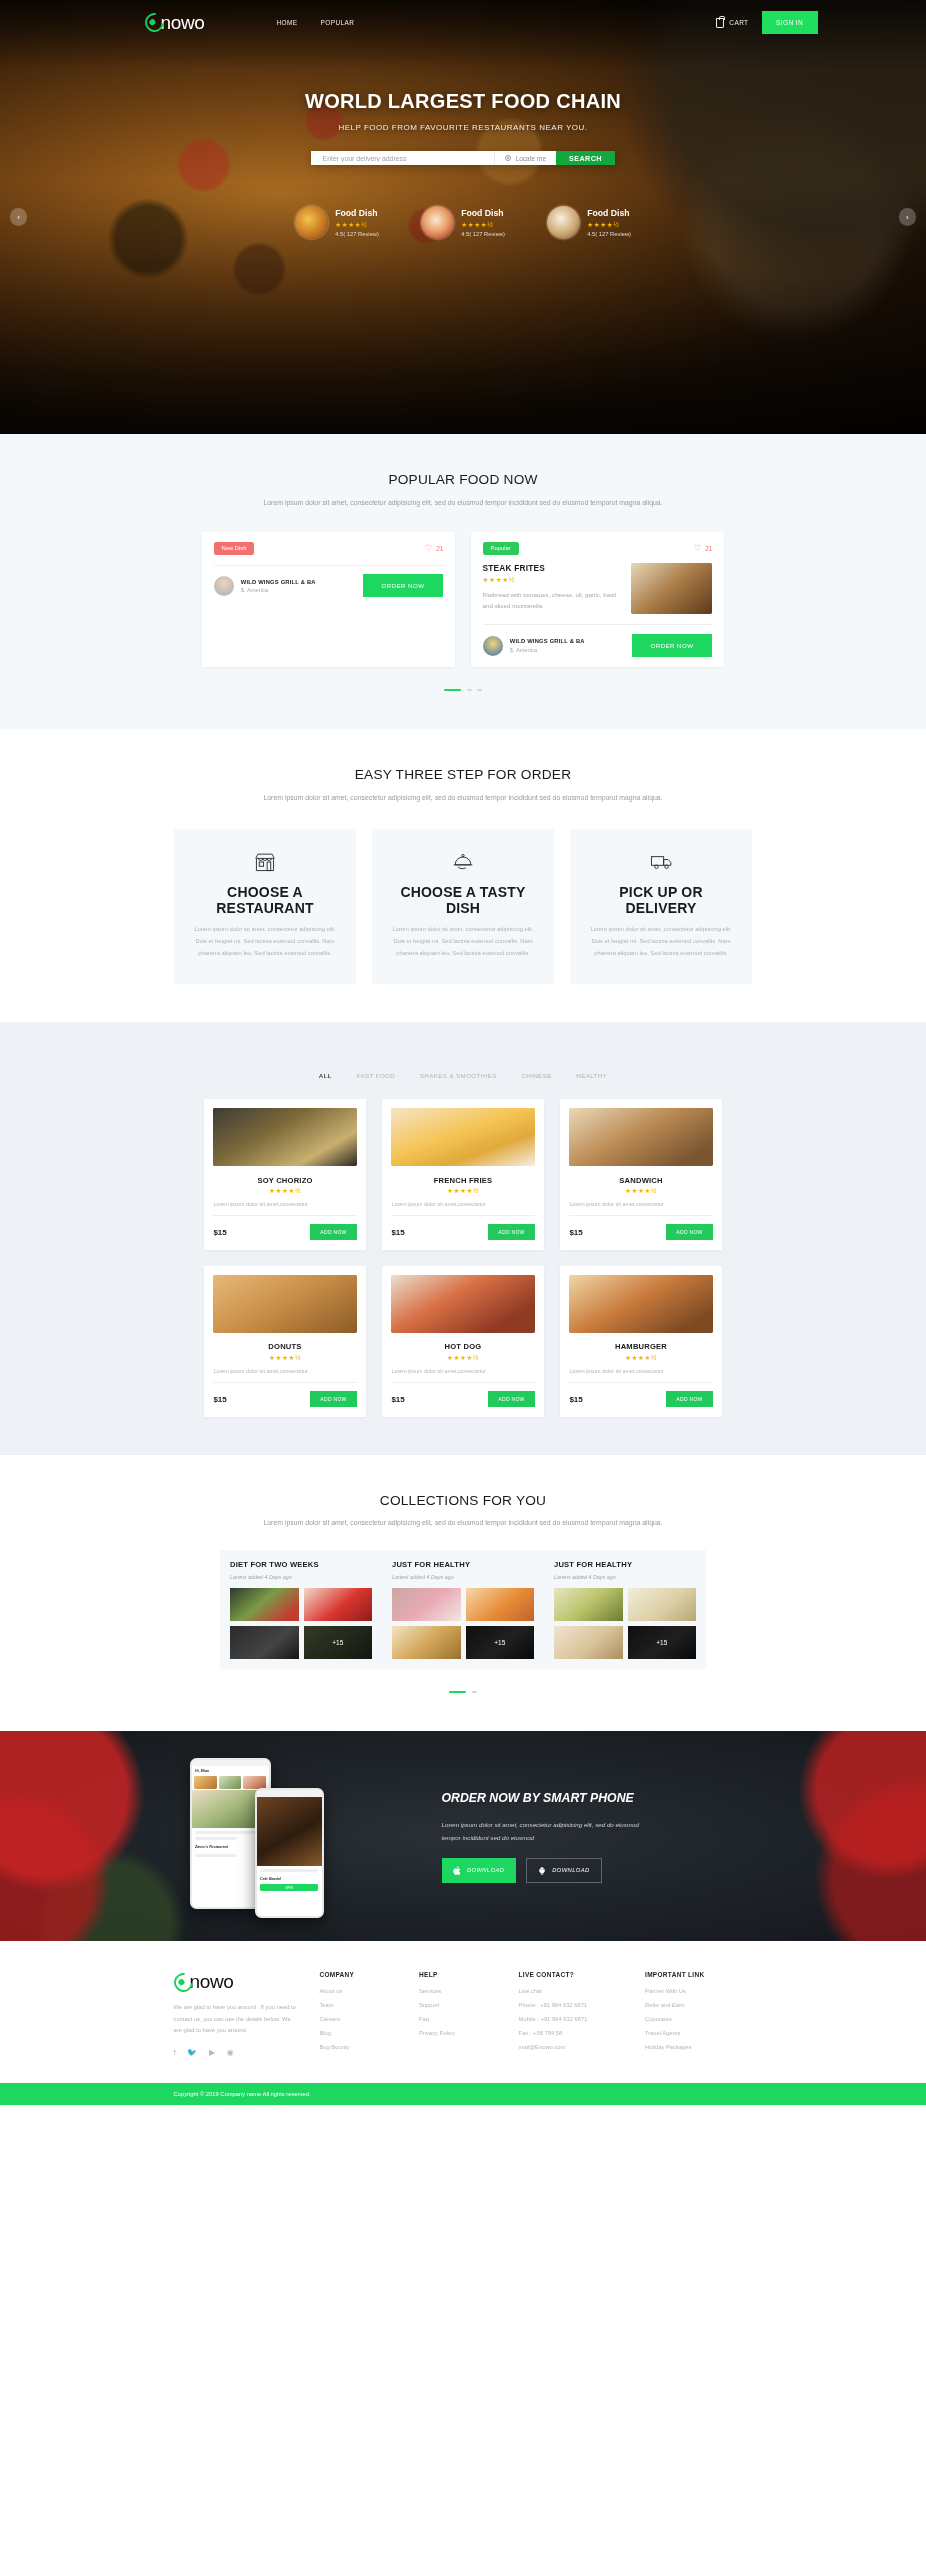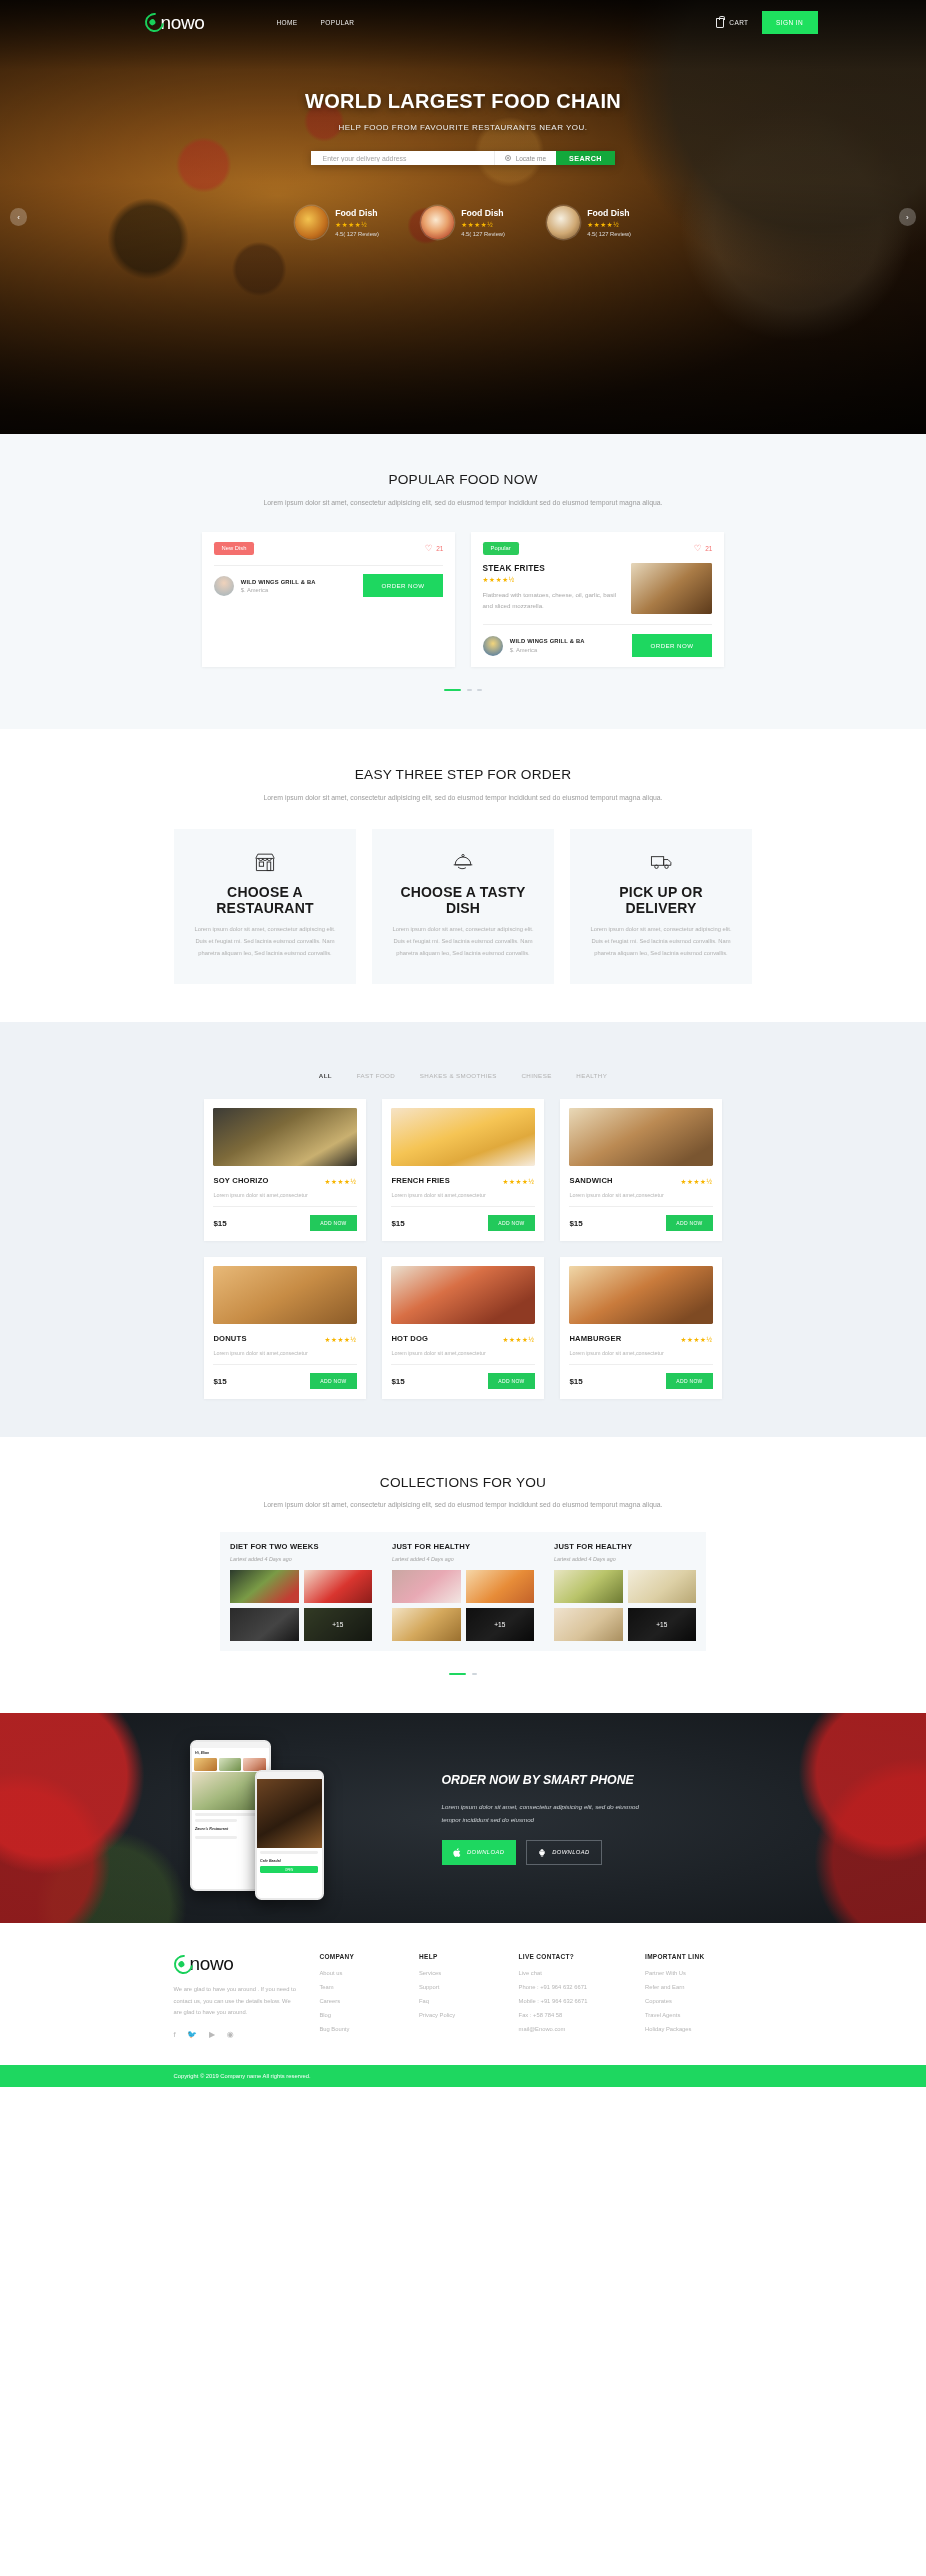--- a/index.html
+++ b/index.html
@@ -207,21 +207,21 @@
     gap: 16px; justify-content: center; margin-top: 20px;
   }
   .fcard { background: #fff; padding: 9.4px; box-shadow: 0 0.7px 2.9px rgba(0,0,0,.06); }
   .fimg { height: 58px; border-radius: 1.4px; }
   .f0 { background: linear-gradient(150deg, #3c3b36, #7d6a3a 40%, #c9b070 75%, #2d2b25); }
   .f1 { background: linear-gradient(160deg, #f6e3c6, #f5c454 45%, #e0a93c 70%, #f7ede0); }
   .f2 { background: linear-gradient(150deg, #e9d9b8, #bb8a53 45%, #7a5631 85%); }
   .f3 { background: linear-gradient(150deg, #e8b978, #c78c45 50%, #8b5b28); }
   .f4 { background: linear-gradient(150deg, #eadfce, #d86f45 40%, #8f3a23 80%); }
   .f5 { background: linear-gradient(150deg, #f0d7a8, #c97b3c 45%, #7e4a23 85%); }
-  .fhead { display: flex; align-items: center; justify-content: space-between; margin-top: 9.4px; }
+  .fhead { display: flex; align-items: center; justify-content: space-between; margin-top: 9.4px; flex-direction: column; }
   .fname { font-size: 7.6px; font-weight: 700; color: #1a1a1a; letter-spacing: 0.2px; }
   .fdesc { font-size: 5.4px; color: #b5b5b5; margin-top: 6.5px; }
   .ffoot {
     display: flex; align-items: center; justify-content: space-between;
     border-top: 0.7px solid #eee; margin-top: 8px; padding-top: 8px;
   }
   .fprice { font-size: 8px; font-weight: 700; color: #1a1a1a; }
   .btn-add {
     background: #22c95b; border: none; color: #fff; font-size: 5px;
     letter-spacing: 0.3px; padding: 5px 10px; cursor: pointer; font-family: inherit;

